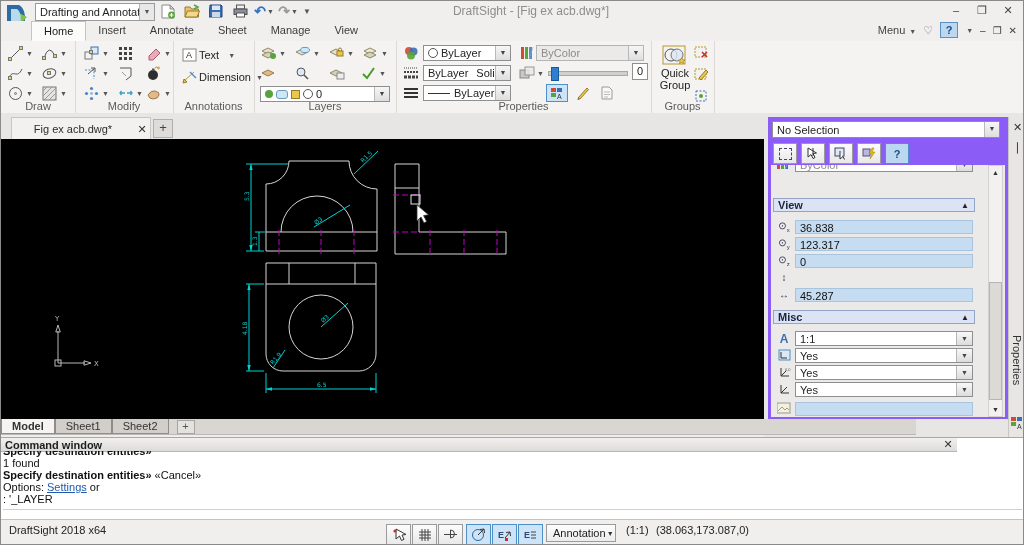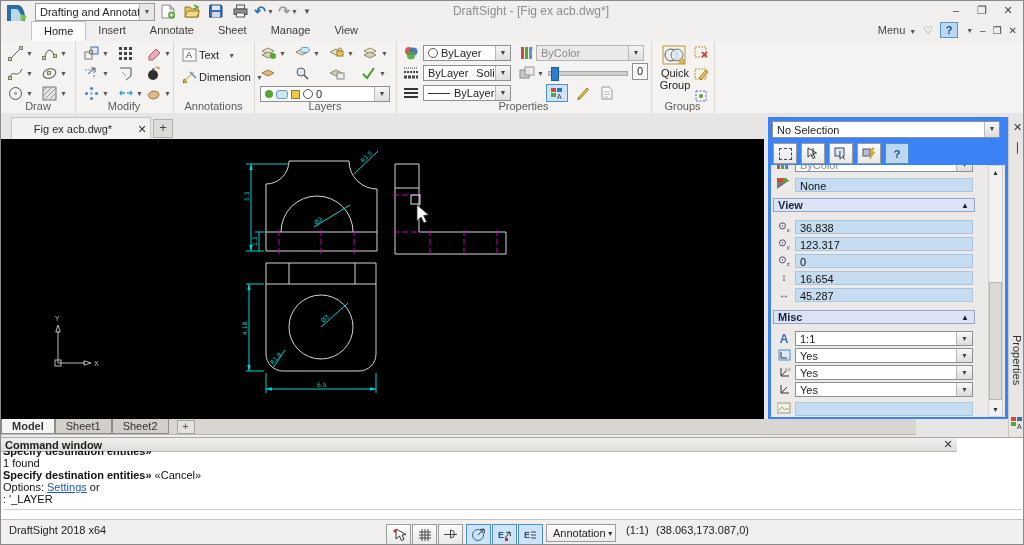--- a/index.html
+++ b/index.html
@@ -38,21 +38,21 @@
   
   .docbar{left:0;top:112px;width:766px;height:26px;background:#e7e6e4;border-bottom:1px solid #6f6e6c;}
   .doctab{position:absolute;left:10px;top:4px;width:138px;height:22px;display:flex;align-items:center;background:#f2f1ef;border:1px solid #c9c6c1;border-bottom:none;}
   .doctab .tx{flex:1;text-align:center;color:#2c2c2c;}
   .doctab .x{width:16px;color:#333;text-align:center;font-size:11px;}
   .addtab{position:absolute;left:152px;top:6px;width:18px;height:17px;background:#dddcda;border:1px solid #b3b0ab;color:#444;text-align:center;line-height:16px;font-size:13px;}
   
   .canvas{left:0;top:138px;width:763px;height:280px;background:#000;}
   
   .rightbg{left:763px;top:112px;width:261px;height:324px;background:#e7e6e4;}
-  .palette{left:767px;top:116px;width:240px;height:302px;background:#3b82f6;}
+  .palette{left:767px;top:116px;width:240px;height:302px;background:#8b5cf6;}
   .selcombo{left:4px;top:4px;width:228px;height:17px;}
   .palbtn{width:22px;height:19px;background:linear-gradient(#fcfcfc,#e8e8e8);border:1px solid #9b9b9b;display:flex;align-items:center;justify-content:center;}
   .palbtn.hl{background:#bcd8f1;border-color:#4d8fc7;}
   .plist{left:3px;top:48px;width:234px;height:252px;background:#eceae8;overflow:hidden;position:absolute;}
   .prow{position:absolute;left:2px;height:15px;display:flex;align-items:center;}
   .prow .pic{width:22px;text-align:center;font-size:10px;color:#335;}
   .pfield{width:178px;height:14px;background:#c6dcf1;border:1px solid #a9c4de;padding-left:4px;line-height:14px;box-sizing:border-box;font-size:11px;color:#111;}
   .pcombo{width:178px;height:15px;background:#fff;border:1px solid #8f8f8f;display:flex;align-items:center;box-sizing:border-box;}
   .pcombo .tx{padding-left:4px;flex:1;}
   .pcombo .ar{width:15px;height:100%;background:linear-gradient(#f8f8f8,#dcdcdc);border-left:1px solid #b5b5b5;text-align:center;font-size:7px;line-height:14px;color:#444;}
@@ -693,50 +693,40 @@
               <rect x="4" y="1" width="3" height="10" fill="#58a33a"></rect>
               <rect x="8" y="1" width="3" height="10" fill="#3a6fb5"></rect>
               <path d="M8,11 L13,1" stroke="#6ab0e0"></path>
             </svg></span>
         <span class="pcombo">
             <span class="tx" style="color:#8b8b8b;">ByColor</span>
             <span class="ar">▼</span>
           </span>
       </div>
 
-      <div class="prow" style="top:12px;">
-        <span class="pic"><svg width="14" height="12">
-              <rect x="0" y="2" width="13" height="9" fill="#777"></rect>
-              <path d="M0,11 L13,2 13,11 z" fill="#eee"></path>
-              <rect x="0" y="0" width="6" height="4" fill="#d04a3a"></rect>
-              <rect x="6" y="0" width="4" height="4" fill="#58a33a"></rect>
-            </svg></span>
-        <span class="pfield">None</span>
-      </div>
 
       <div class="sechdr" style="top:33px;">
         <span class="tx">View</span>
         <span class="caret">▲</span>
       </div>
 
       <div class="prow" style="top:54px;">
         <span class="pic">⊙<sub style="font-size:6px">x</sub></span>
         <span class="pfield">36.838</span>
       </div>
       <div class="prow" style="top:71px;">
         <span class="pic">⊙<sub style="font-size:6px">y</sub></span>
         <span class="pfield">123.317</span>
       </div>
       <div class="prow" style="top:88px;">
         <span class="pic">⊙<sub style="font-size:6px">z</sub></span>
         <span class="pfield">0</span>
       </div>
       <div class="prow" style="top:105px;">
         <span class="pic">↕</span>
-        <span class="pfield">16.654</span>
       </div>
       <div class="prow" style="top:122px;">
         <span class="pic">↔</span>
         <span class="pfield">45.287</span>
       </div>
 
       <div class="sechdr" style="top:145px;">
         <span class="tx">Misc</span>
         <span class="caret">▲</span>
       </div>

